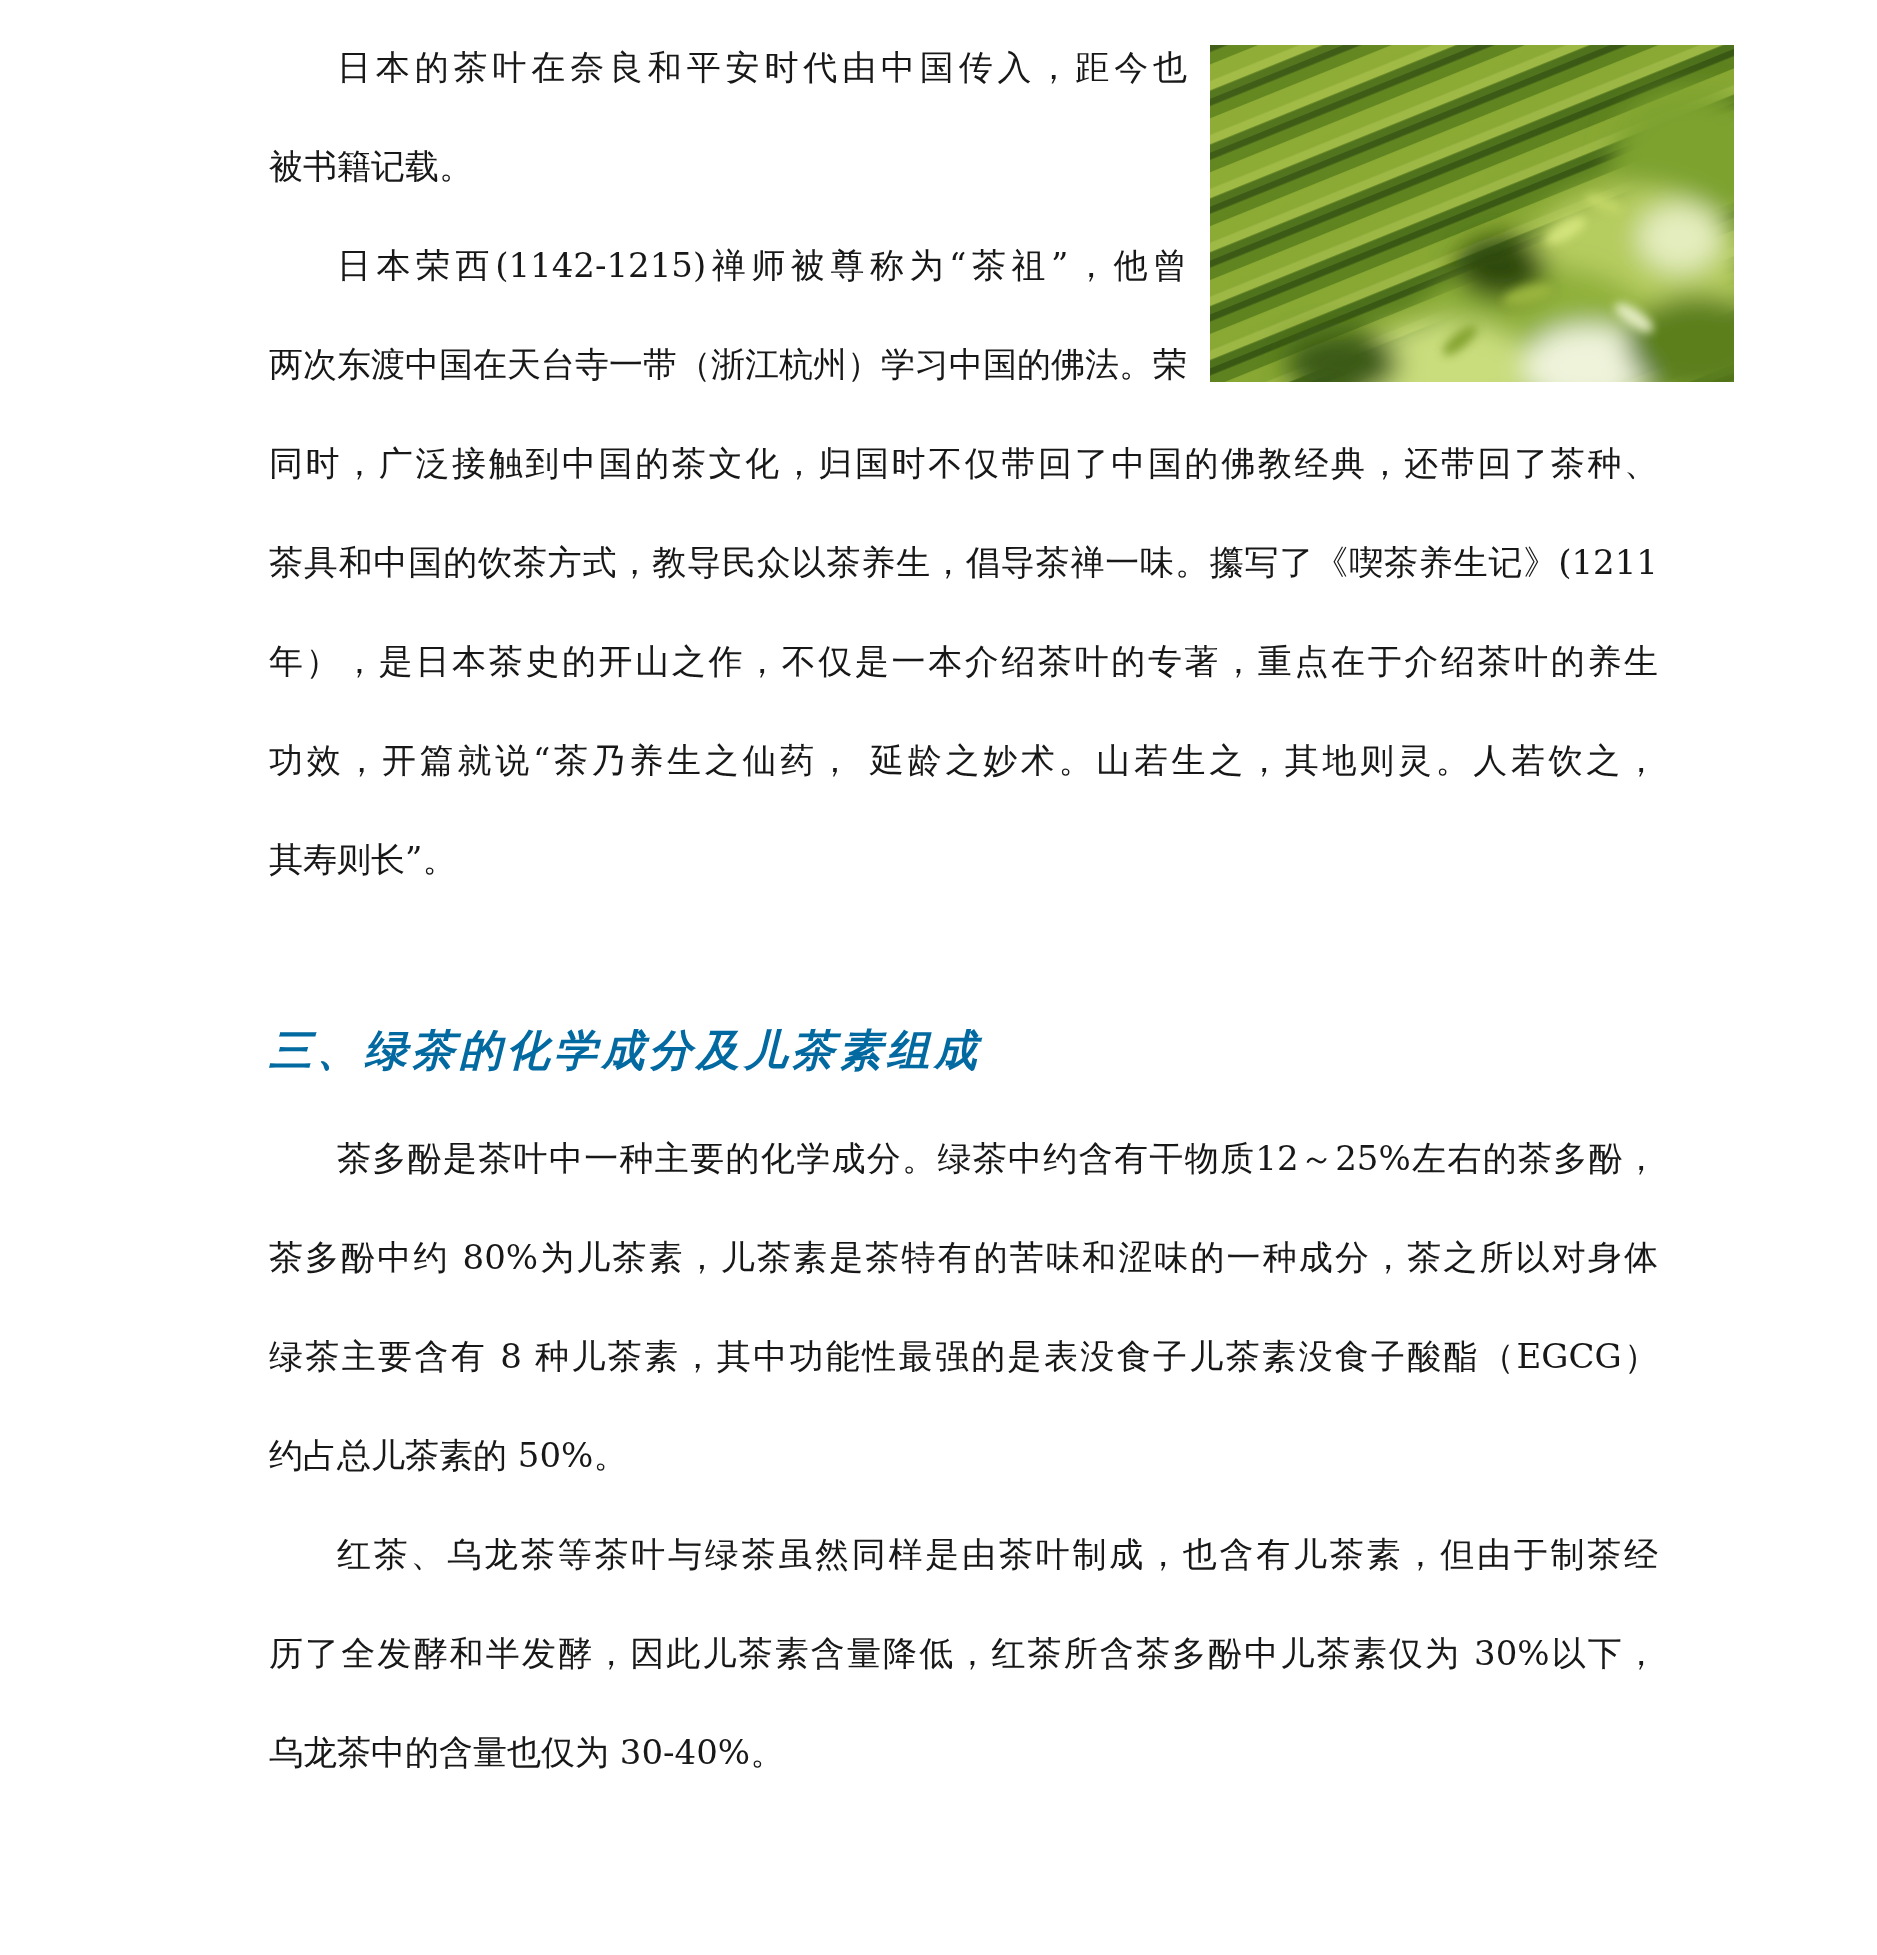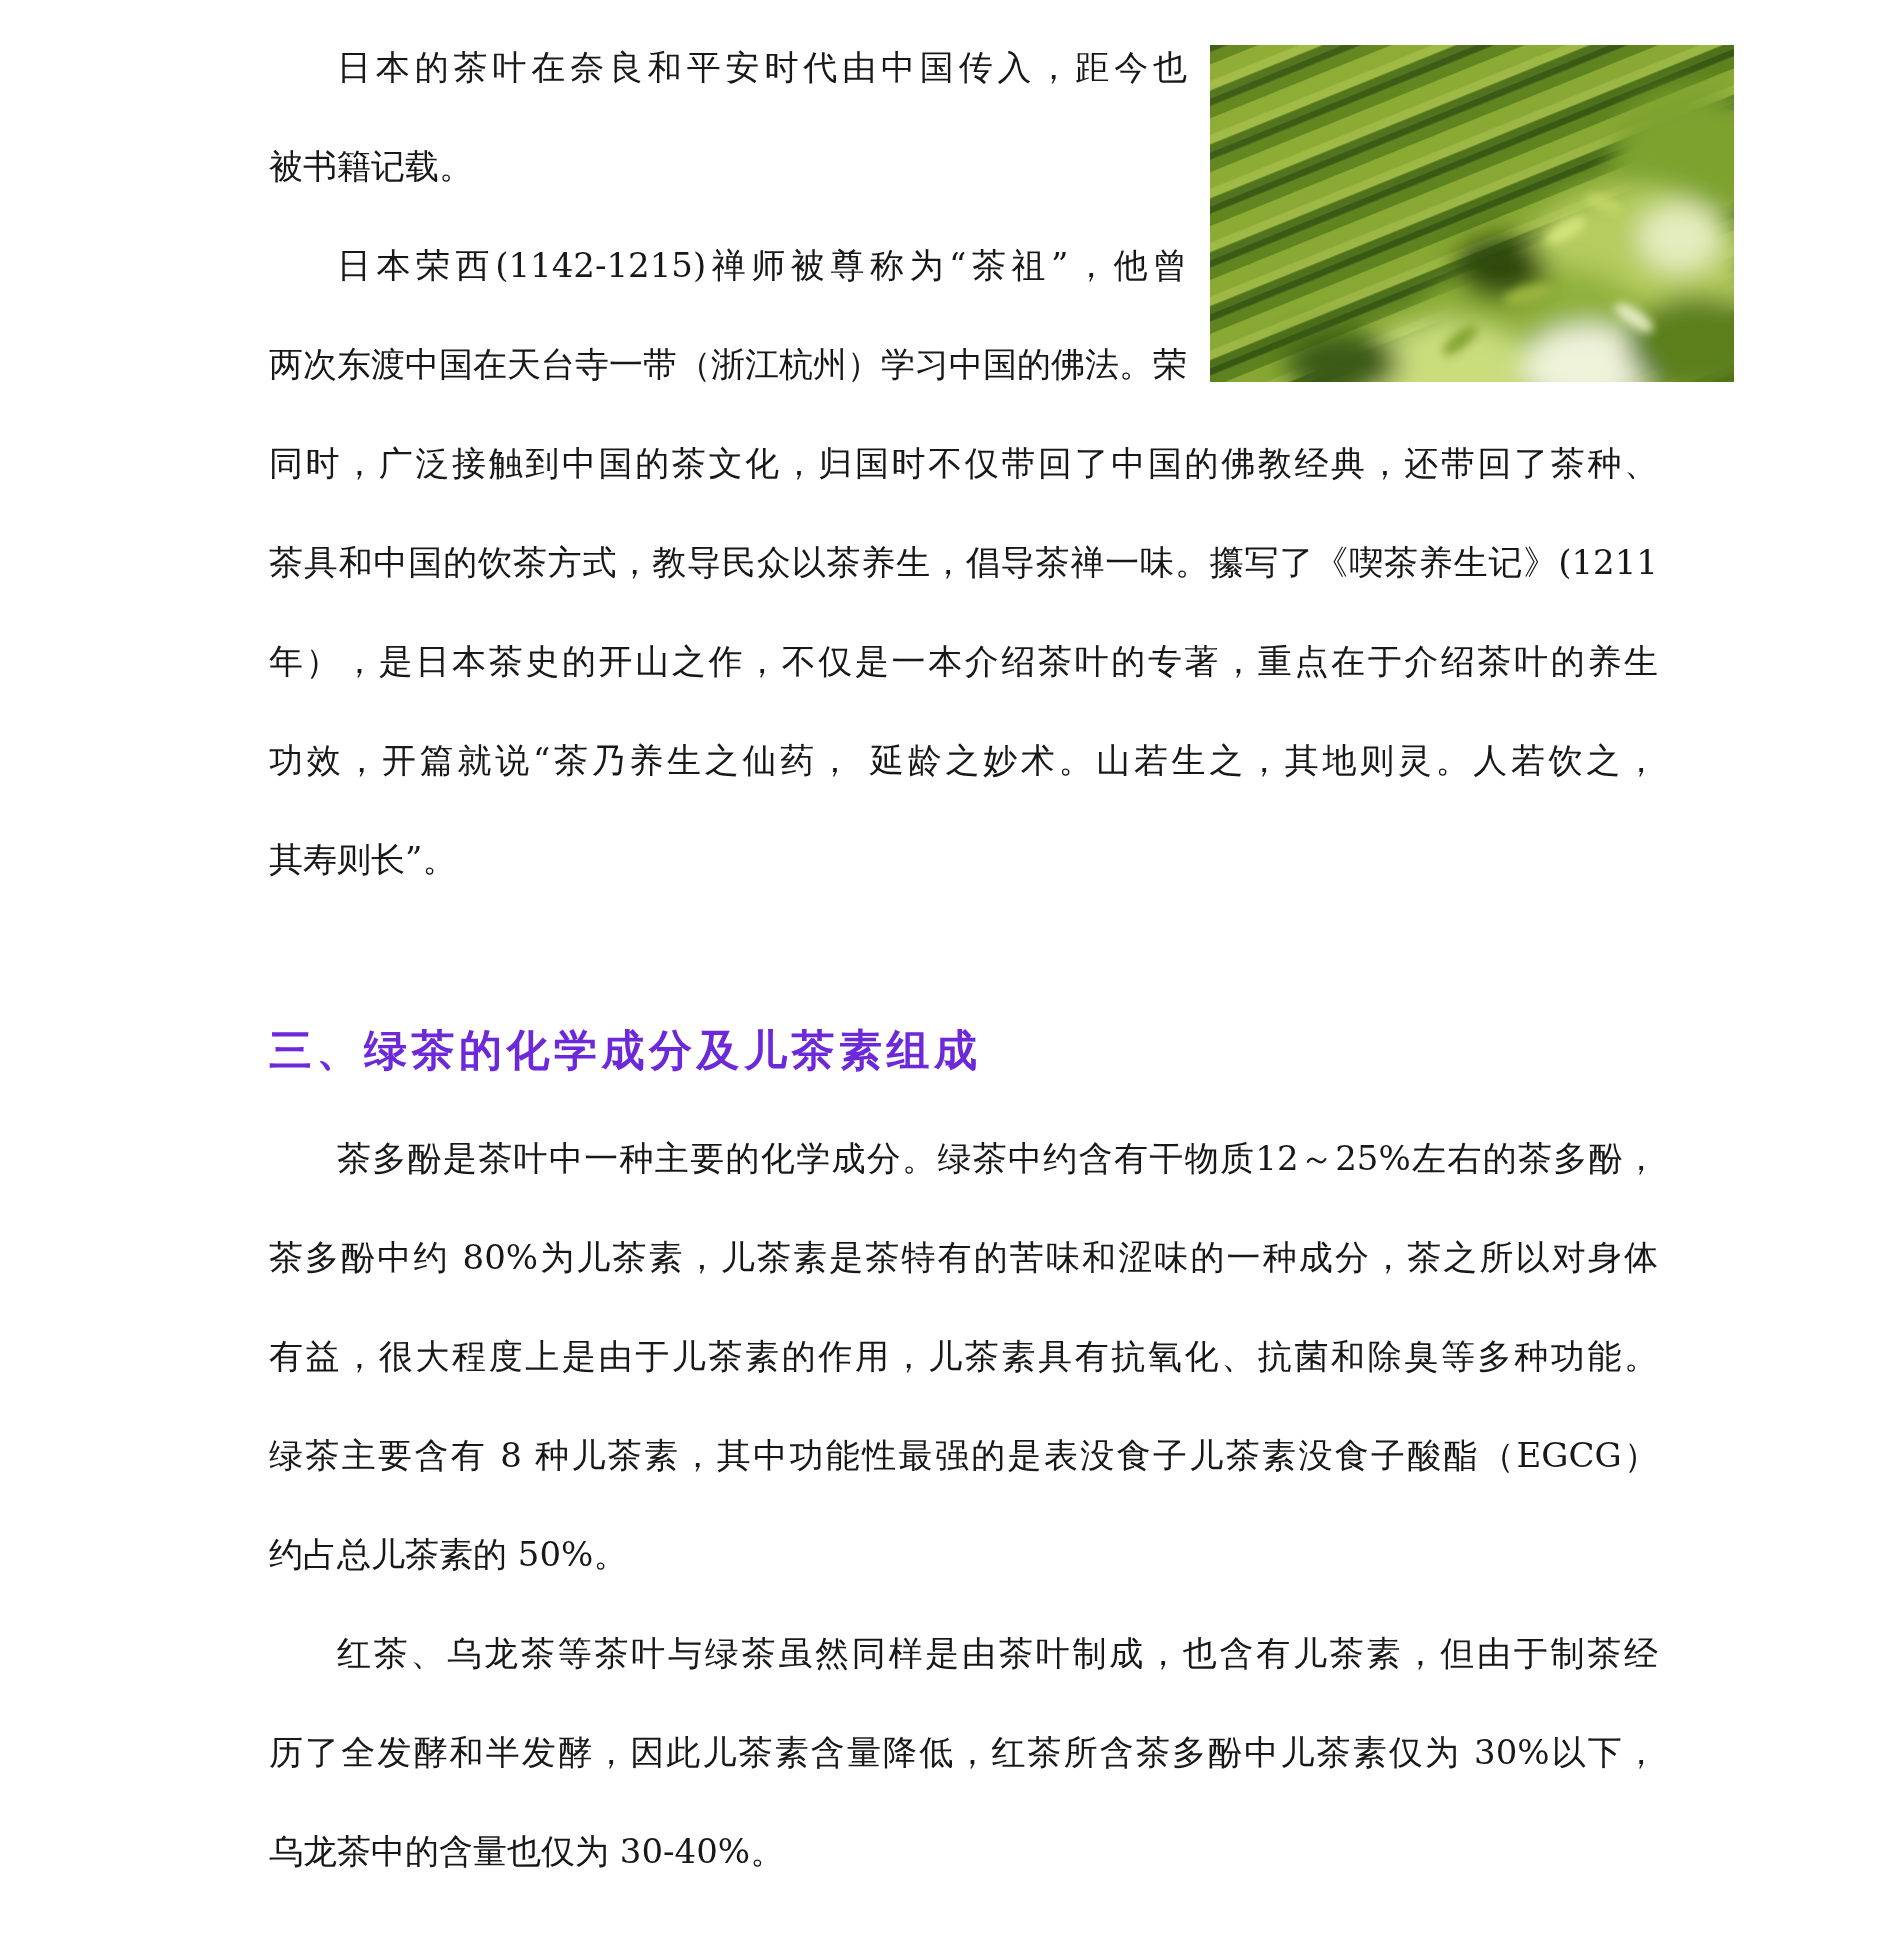--- a/index.html
+++ b/index.html
@@ -109,27 +109,26 @@
           <div class="line indent">日本荣西(1142-1215)禅师被尊称为“茶祖”，他曾</div>
           <div class="line">两次东渡中国在天台寺一带（浙江杭州）学习中国的佛法。荣西在学习天台宗与密宗的</div>
           <div class="line">同时，广泛接触到中国的茶文化，归国时不仅带回了中国的佛教经典，还带回了茶种、</div>
           <div class="line">茶具和中国的饮茶方式，教导民众以茶养生，倡导茶禅一味。攥写了《喫茶养生记》(1211</div>
           <div class="line">年），是日本茶史的开山之作，不仅是一本介绍茶叶的专著，重点在于介绍茶叶的养生</div>
           <div class="line">功效，开篇就说“茶乃养生之仙药， 延龄之妙术。山若生之，其地则灵。人若饮之，</div>
           <div class="line lastline">其寿则长”。</div>
         </div>
       </div>
 
-    <div class="heading" style="color: #6d28d9;">三、绿茶的化学成分及儿茶素组成</div>
+    <div class="heading" style="color: #0369a1; font-style: italic;">三、绿茶的化学成分及儿茶素组成</div>
 
     <div id="paras-bottom" class="sect-after">
         <div class="para">
           <div class="line indent">茶多酚是茶叶中一种主要的化学成分。绿茶中约含有干物质12～25%左右的茶多酚，</div>
           <div class="line">茶多酚中约 80%为儿茶素，儿茶素是茶特有的苦味和涩味的一种成分，茶之所以对身体</div>
-          <div class="line">有益，很大程度上是由于儿茶素的作用，儿茶素具有抗氧化、抗菌和除臭等多种功能。</div>
           <div class="line">绿茶主要含有 8 种儿茶素，其中功能性最强的是表没食子儿茶素没食子酸酯（EGCG）</div>
           <div class="line lastline">约占总儿茶素的 50%。</div>
         </div>
         <div class="para">
           <div class="line indent">红茶、乌龙茶等茶叶与绿茶虽然同样是由茶叶制成，也含有儿茶素，但由于制茶经</div>
           <div class="line">历了全发酵和半发酵，因此儿茶素含量降低，红茶所含茶多酚中儿茶素仅为 30%以下，</div>
           <div class="line lastline">乌龙茶中的含量也仅为 30-40%。</div>
         </div>
       </div>
 

